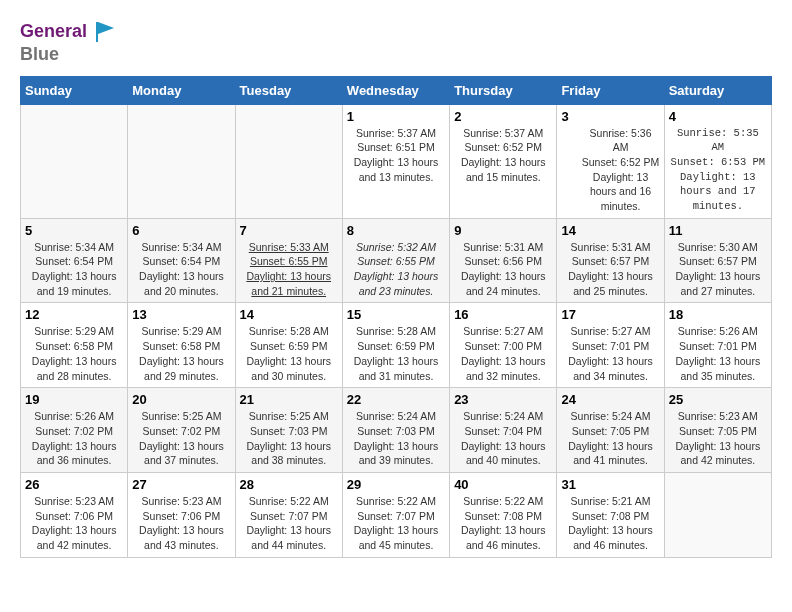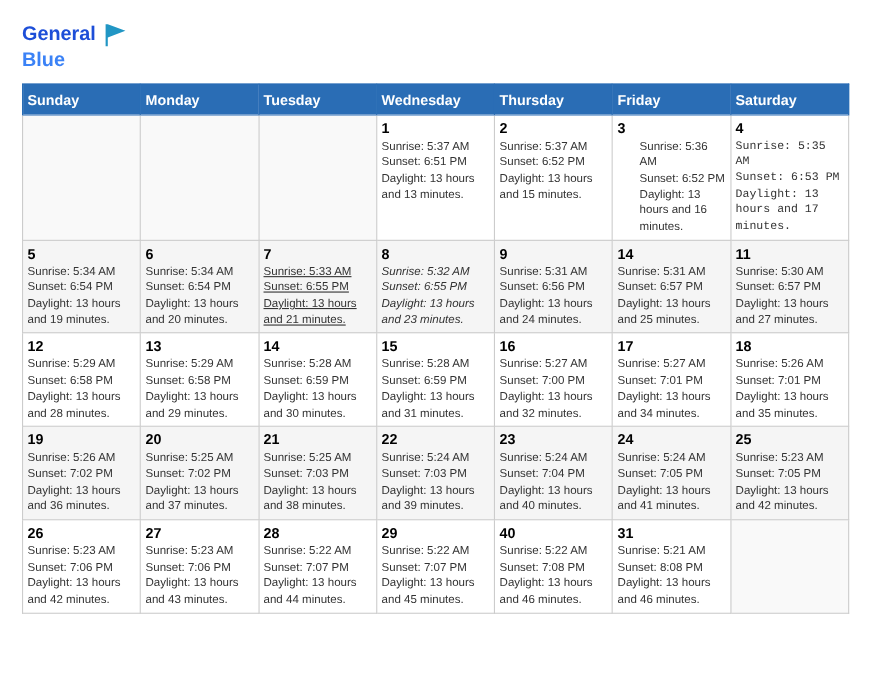--- a/index.html
+++ b/index.html
@@ -20,21 +20,21 @@
       display: flex;
       align-items: center;
     }
     .logo-text {
       font-size: 18px;
       font-weight: bold;
       color: #333;
       line-height: 1.2;
     }
     .logo-text span {
-      color: #1d4ed8;
+      color: #701a75;
     }
     .logo-icon {
       width: 24px;
       height: 24px;
       margin-left: 2px;
     }
     .title-block {
       text-align: right;
     }
     .main-title {
@@ -74,38 +74,39 @@
     .day-num {
       font-weight: bold;
       font-size: 13px;
       margin-bottom: 2px;
       display: block;
     }
     .day-info {
       color: #333;
       font-size: 10.5px;
       line-height: 1.4;
+      text-align: center;
     }
     .empty-cell {
       background: #f9f9f9;
     }
   </style>
 </head>
 <body>
 
 <div class="header">
   <div class="logo">
     <div>
       <div class="logo-text">
         <span>General</span>
         <svg class="logo-icon" viewBox="0 0 24 24" xmlns="http://www.w3.org/2000/svg" style="display:inline-block;vertical-align:middle;">
           <polygon points="2,2 2,22 4,22 4,14 20,8 4,2" fill="#2196c4"></polygon>
         </svg>
       </div>
-      <div class="logo-text" style="color:#3b82f6;">Blue</div>
+      <div class="logo-text" style="color:#737373;">Blue</div>
     </div>
   </div>
   <div class="title-block">
     <div class="main-title"></div>
     <div class="subtitle"></div>
   </div>
 </div>
 
 <table>
   <thead>
@@ -308,19 +309,19 @@
         </td>
         <td>
           <span class="day-num">40</span>
           <div class="day-info" style="white-space: pre-line;">Sunrise: 5:22 AM
 Sunset: 7:08 PM
 Daylight: 13 hours and 46 minutes.</div>
         </td>
         <td>
           <span class="day-num">31</span>
           <div class="day-info" style="white-space: pre-line;">Sunrise: 5:21 AM
-Sunset: 8:08 PM
+Sunset: 7:08 PM
 Daylight: 13 hours and 46 minutes.</div>
         </td>
         <td class="empty-cell"></td>
       </tr>
     </tbody>
 </table>
 
 </body></html>

